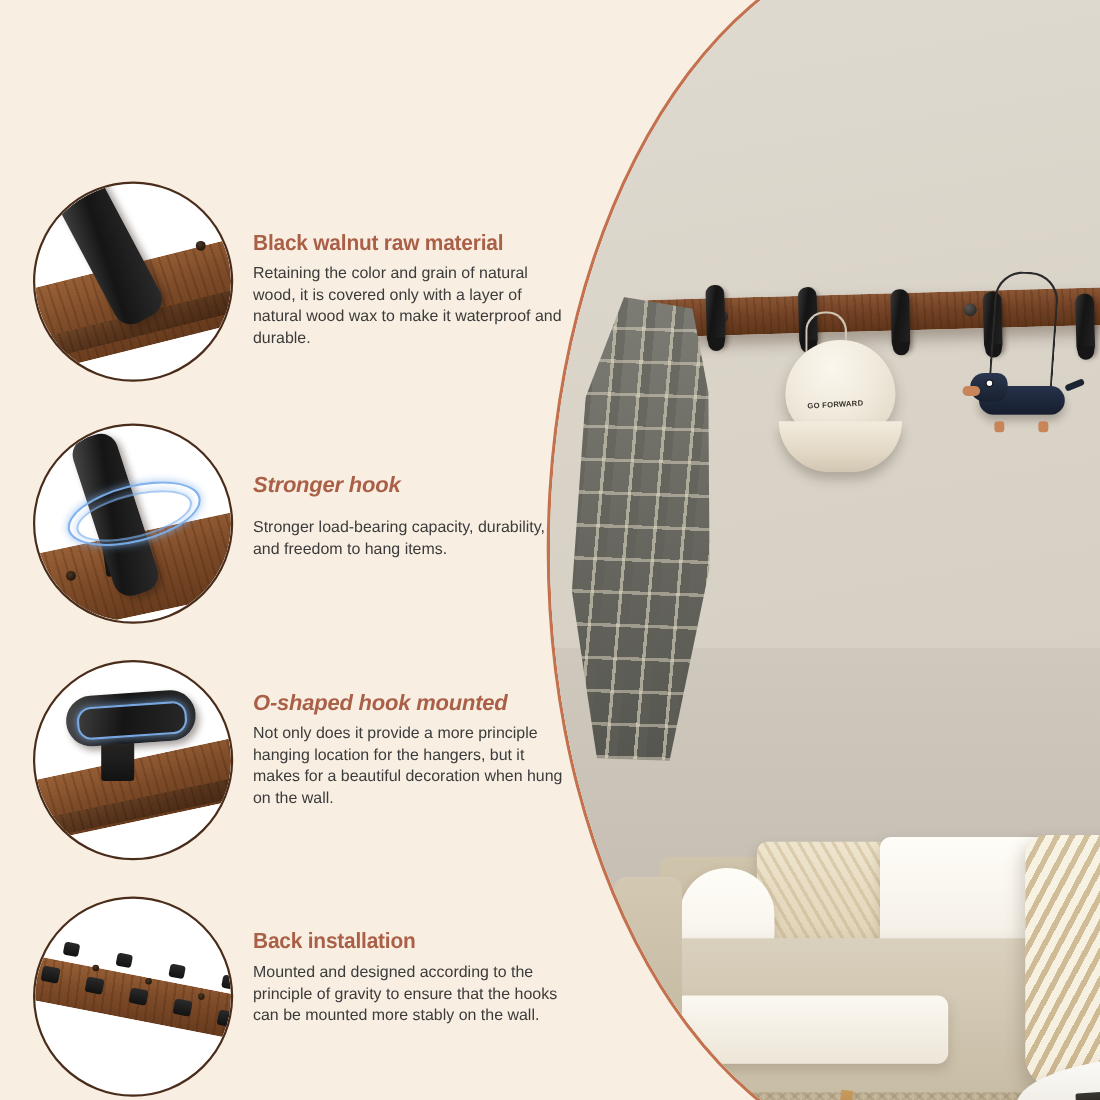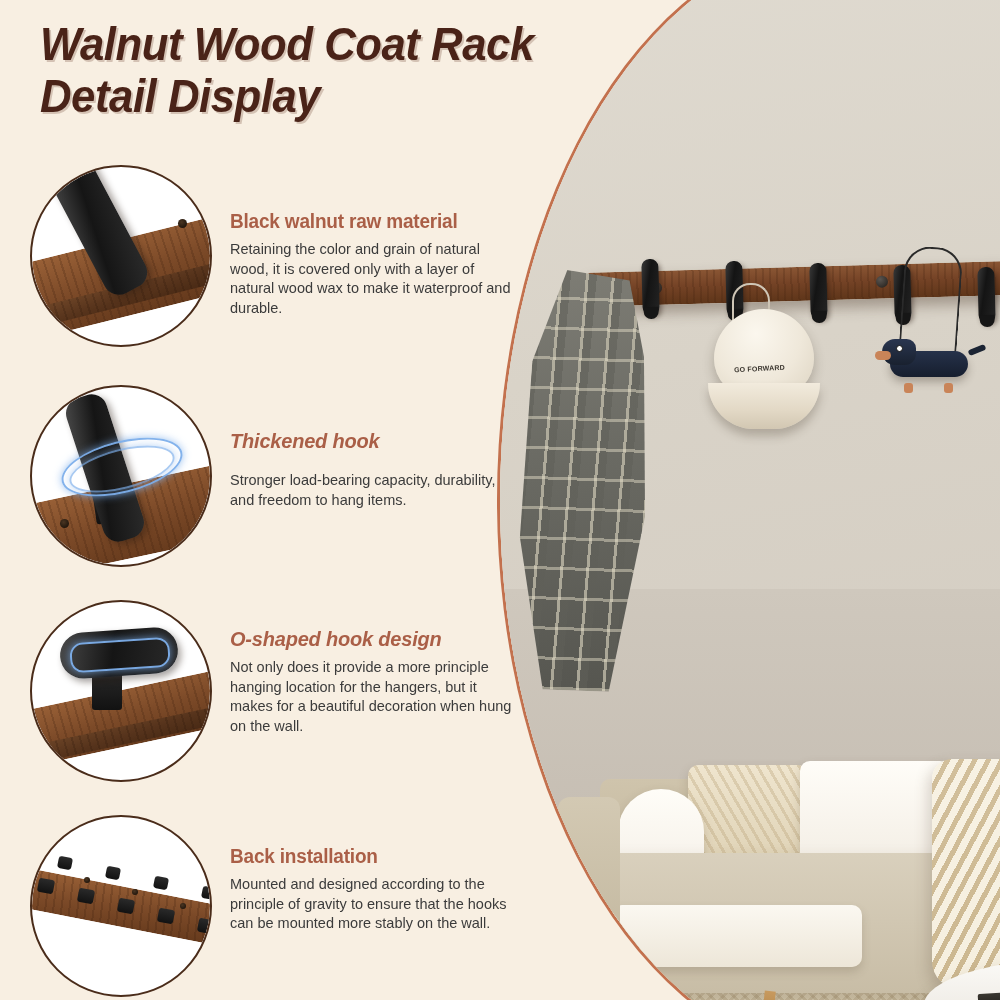--- a/index.html
+++ b/index.html
@@ -254,24 +254,20 @@
         <div class="throw"></div>
         <div class="leg" style="left:118px;"></div>
         <div class="leg" style="left:262px;"></div>
         <div class="table"></div>
         <div class="book"></div>
 
       </div>
     </div>
   </div>
 
-  <div class="title-wrap">
-    <div class="title-line">Walnut Wood Coat Rack</div>
-    <div class="title-line">Detail Display</div>
-  </div>
 
   <div class="feature" style="top:165px;">
     <div class="thumb">
       <div class="thumb-inner">
         <div class="board" style="left:-10px;top:72px;width:210px;height:76px;transform:rotate(-14deg);border-radius:3px;"></div>
         <div class="board" style="left:-10px;top:118px;width:210px;height:20px;transform:rotate(-14deg);filter:brightness(.72);"></div>
         <div class="hook-foot" style="left:72px;top:66px;width:26px;height:42px;transform:rotate(-10deg);"></div>
         <div class="hook-big" style="left:40px;top:-28px;width:46px;height:160px;transform:rotate(-28deg);"></div>
         <div class="hole" style="left:146px;top:52px;"></div>
       </div>
@@ -284,35 +280,35 @@
     <div class="thumb">
       <div class="thumb-inner">
         <div class="board" style="left:-14px;top:96px;width:230px;height:74px;transform:rotate(-12deg);border-radius:3px;"></div>
         <div class="hook-foot" style="left:62px;top:96px;width:26px;height:40px;transform:rotate(-8deg);"></div>
         <div class="hook-big" style="left:52px;top:6px;width:42px;height:150px;transform:rotate(-18deg);"></div>
         <div class="orbit" style="left:28px;top:54px;width:120px;height:48px;transform:rotate(-14deg);"></div>
         <div class="orbit" style="left:36px;top:62px;width:104px;height:36px;transform:rotate(-14deg);opacity:.7;"></div>
         <div class="hole" style="left:28px;top:132px;"></div>
       </div>
     </div>
-    <div class="f-title italic" style="top:45px;">Thickened hook</div>
+    <div class="f-title italic" style="top:45px;">Stronger hook</div>
     <div class="f-body" style="top:86px;">Stronger load-bearing capacity, durability, and freedom to hang items.</div>
   </div>
 
   <div class="feature" style="top:600px;">
     <div class="thumb">
       <div class="thumb-inner">
         <div class="board" style="left:-16px;top:86px;width:236px;height:56px;transform:rotate(-12deg);border-radius:3px;"></div>
         <div class="board" style="left:-16px;top:122px;width:236px;height:18px;transform:rotate(-12deg);filter:brightness(.7);"></div>
         <div class="hook-foot" style="left:60px;top:68px;width:30px;height:40px;"></div>
         <div class="hook-big" style="left:28px;top:28px;width:118px;height:46px;border-radius:23px;transform:rotate(-4deg);"></div>
         <div class="orbit" style="left:38px;top:38px;width:96px;height:26px;border-radius:13px;transform:rotate(-4deg);"></div>
       </div>
     </div>
-    <div class="f-title italic" style="top:28px;">O-shaped hook design</div>
+    <div class="f-title italic" style="top:28px;">O-shaped hook mounted</div>
     <div class="f-body" style="top:58px;">Not only does it provide a more principle hanging location for the hangers, but it makes for a beautiful decoration when hung on the wall.</div>
   </div>
 
   <div class="feature" style="top:815px;">
     <div class="thumb">
       <div class="thumb-inner">
         <div class="board" style="left:-18px;top:72px;width:240px;height:40px;transform:rotate(11deg);border-radius:3px;"></div>
         <div class="hook-foot" style="left:6px;top:62px;width:16px;height:14px;transform:rotate(11deg);"></div>
         <div class="hook-foot" style="left:46px;top:72px;width:16px;height:14px;transform:rotate(11deg);"></div>
         <div class="hook-foot" style="left:86px;top:82px;width:16px;height:14px;transform:rotate(11deg);"></div>

